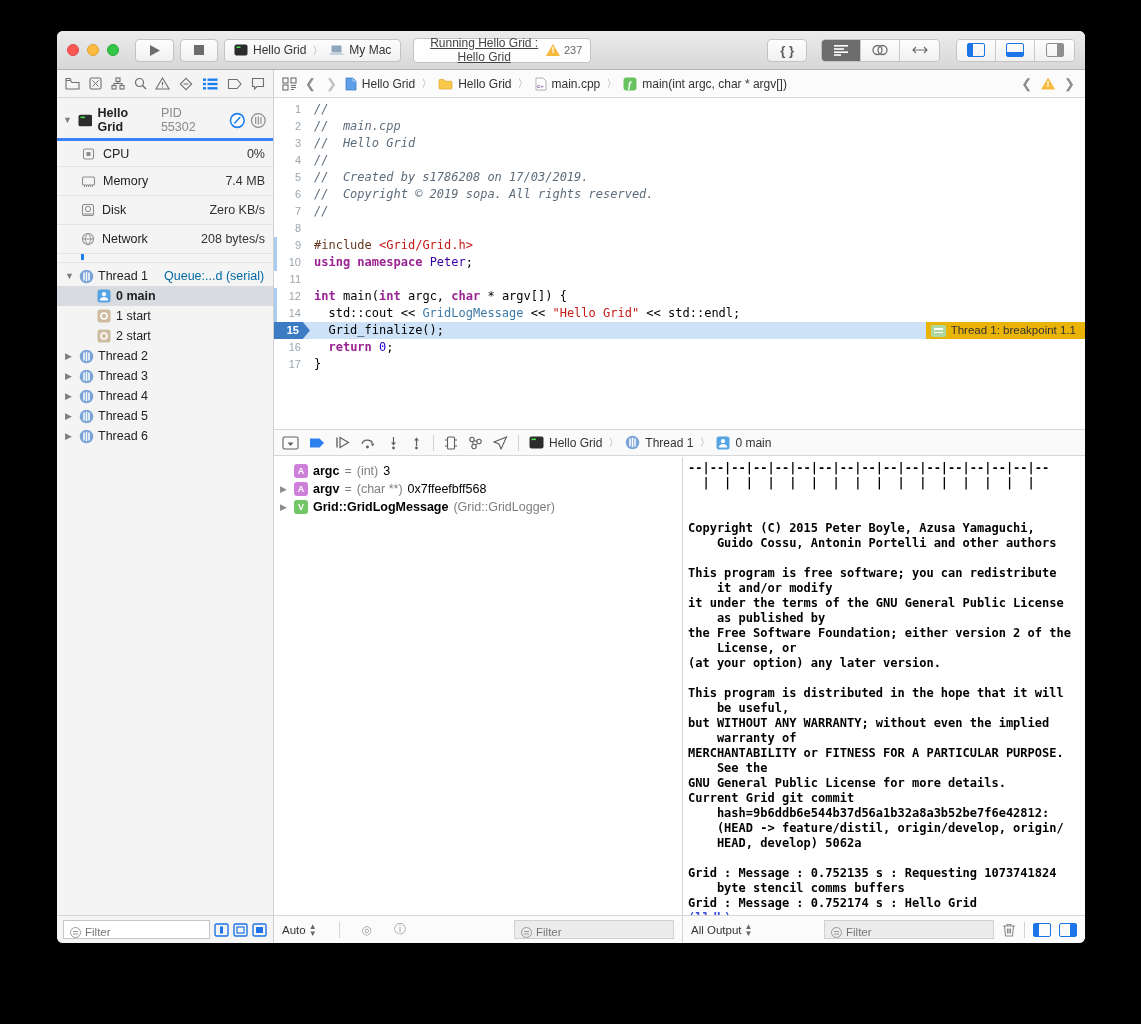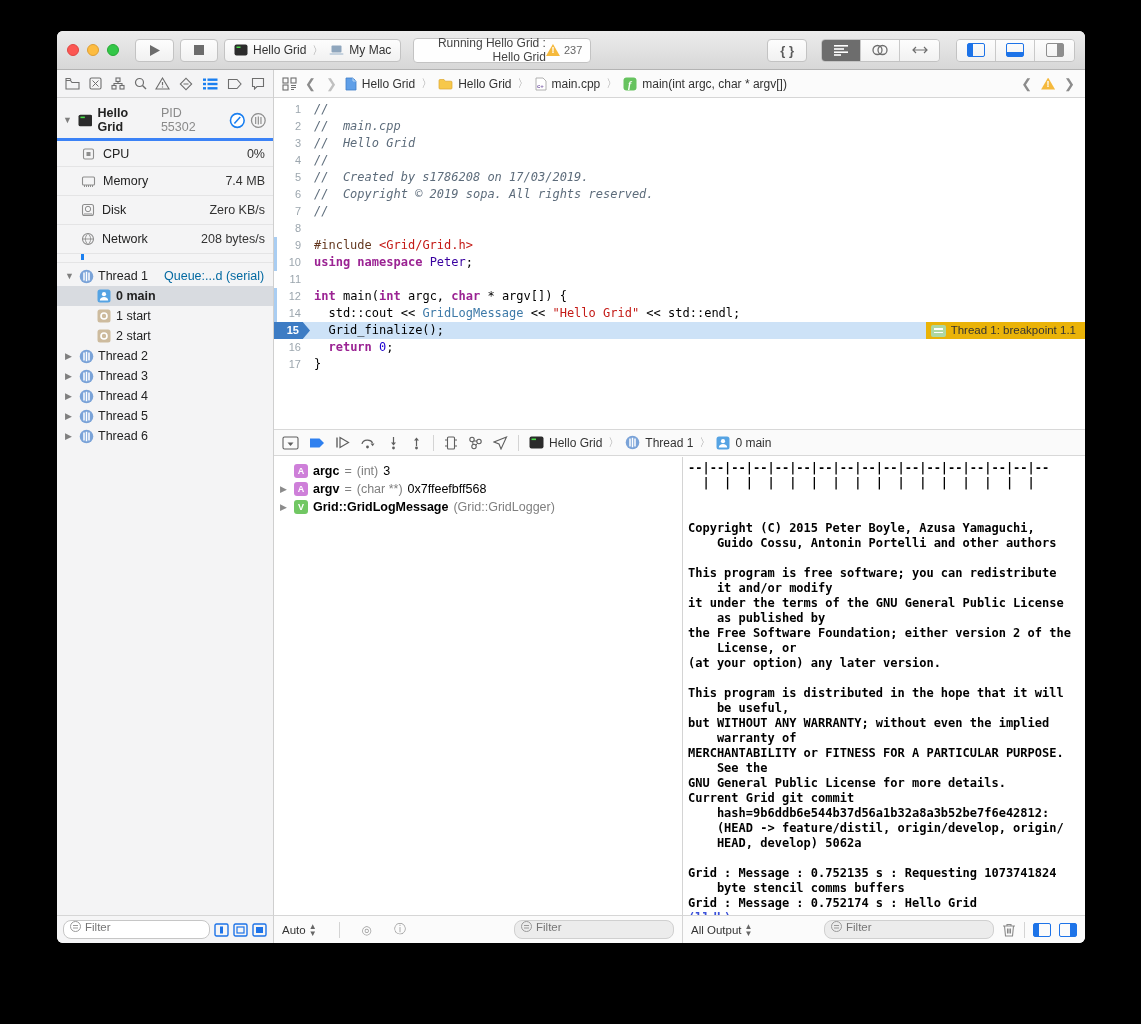--- a/index.html
+++ b/index.html
@@ -10,21 +10,21 @@
   .titlebar { position:absolute; left:0; top:0; width:1028px; height:39px; background:linear-gradient(#ececec,#d7d7d7); border-bottom:1px solid #b3b3b3; display:flex; align-items:center; padding:0 10px; gap:6px; }
   .traffic { display:flex; gap:8px; margin-right:10px; }
   .tl { width:12px; height:12px; border-radius:50%; }
   .tl-r { background:#fc5753; border:1px solid #df4744; }
   .tl-y { background:#fdbc40; border:1px solid #de9f34; }
   .tl-g { background:#33c748; border:1px solid #27aa35; }
   .tbtn { background:linear-gradient(#fdfdfd,#f1f1f1); border:1px solid #c3c3c3; border-radius:4px; height:23px; display:flex; align-items:center; justify-content:center; padding:0 12px; color:#5f5f5f; }
   .scheme { gap:5px; font-size:12px; color:#333; padding:0 9px; }
   .crumb-sep { color:#9a9a9a; font-size:11px; padding:0 1px; }
   .status { flex:1; max-width:342px; height:25px; background:#fefefe; border:1px solid #c3c3c3; border-radius:4px; margin:0 4px 0 6px; display:flex; align-items:center; font-size:12px; color:#454545; padding:0 8px; }
-  .status .stx { flex:1; text-align:right; }
+  .status .stx { flex:1; text-align:center;text-decoration:underline; }
   .warnbadge { display:flex; align-items:center; gap:4px; font-size:11px; color:#666; }
   .seg { display:flex; border:1px solid #c3c3c3; border-radius:4px; overflow:hidden; height:23px; }
   .seg > div { width:39px; display:flex; align-items:center; justify-content:center; background:linear-gradient(#fdfdfd,#f1f1f1); border-right:1px solid #c9c9c9; }
   .seg > div:last-child { border-right:none; }
   .seg > div.sel { background:#6d6d6d; }
   .spacer { flex:1; }
 
   
   .wtri { width:14px; height:12px; background:#f5b93c; clip-path:polygon(50% 0,100% 100%,0 100%); position:relative; display:inline-block; }
   .wtri:after { content:"!"; position:absolute; left:0; right:0; top:1px; text-align:center; font-size:9px; font-weight:bold; color:#fff; }
@@ -93,21 +93,21 @@
   .vval { color:#000; }
   .console { position:absolute; left:408px; top:0; right:0; bottom:0; border-left:1px solid #d4d4d4; padding:4px 2px 0 5px; overflow:hidden; }
   .context { font-family:"DejaVu Sans Mono", monospace; font-size:12px; line-height:15px; font-weight:600; color:#000; white-space:pre; }
   .lldb { font-family:"DejaVu Sans Mono", monospace; font-size:12px; line-height:15px; font-weight:600; color:#3a50d9; white-space:pre; }
 
   
   .bbar { position:absolute; bottom:0; height:28px; background:#f5f5f6; border-top:1px solid #d6d6d6; display:flex; align-items:center; font-size:11.5px; color:#333; }
   .bbar-left { left:0; width:217px; border-right:1px solid #cfcfcf; padding:0 6px; gap:4px; }
   .bbar-mid { left:217px; width:408px; background:#fbfbfb; padding:0 8px; gap:22px; }
   .bbar-right { left:625px; right:0; background:#fbfbfb; border-left:1px solid #d4d4d4; padding:0 8px; gap:8px; }
-  .filterfield { display:flex; align-items:flex-start; gap:4px; background:#fff; border:1px solid #c6c6c6; border-radius:8px; height:19px; padding:0 6px; flex:1; }
+  .filterfield { display:flex; align-items:flex-end; gap:4px; background:#fff; border:1px solid #c6c6c6; border-radius:0; height:19px; padding:0 6px; flex:1; }
   .filterfield input { border:none; outline:none; background:transparent; font-size:11.5px; color:#333; width:100%; font-family:"Liberation Sans", sans-serif; }
   .filterfield.gray { background:#ececec; border-color:#d0d0d0; }
   .ficon { width:11px; height:11px; border:1px solid #9a9a9a; border-radius:50%; position:relative; flex:0 0 11px; }
   .ficon:before { content:""; position:absolute; left:2px; right:2px; top:3px; height:1px; background:#9a9a9a; box-shadow:0 2.5px 0 #9a9a9a; }
   .scopesel { display:flex; align-items:center; gap:3px; color:#333; }
   .updown { font-size:8px; color:#666; line-height:7px; display:inline-flex; flex-direction:column; }
   .panel-ic { width:18px; height:14px; border:1.5px solid #1d73e8; border-radius:2px; position:relative; }
   .panel-ic.inact { border-color:#8e8e8e; }
   .panel-ic .fillL { position:absolute; left:0; top:0; bottom:0; width:5px; background:#1d73e8; }
   .panel-ic .fillB { position:absolute; left:0; right:0; bottom:0; height:4px; background:#1d73e8; }

